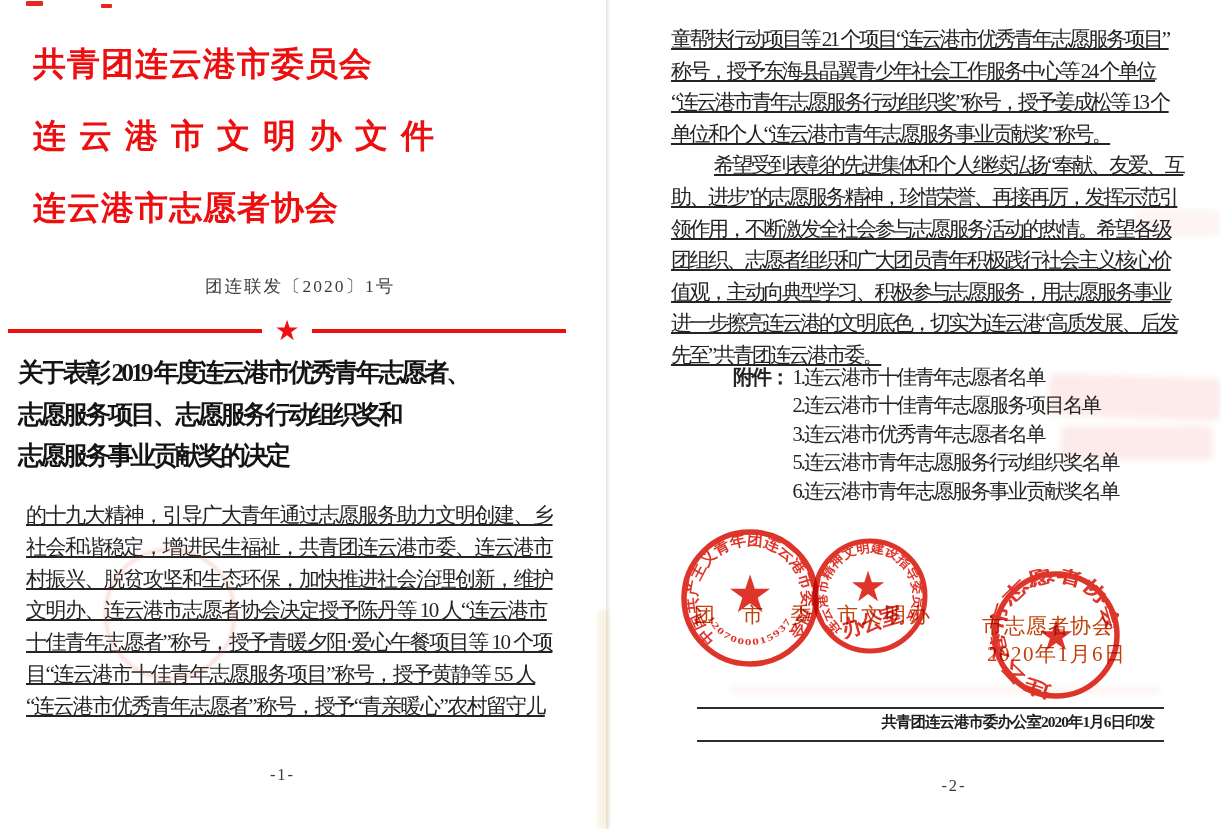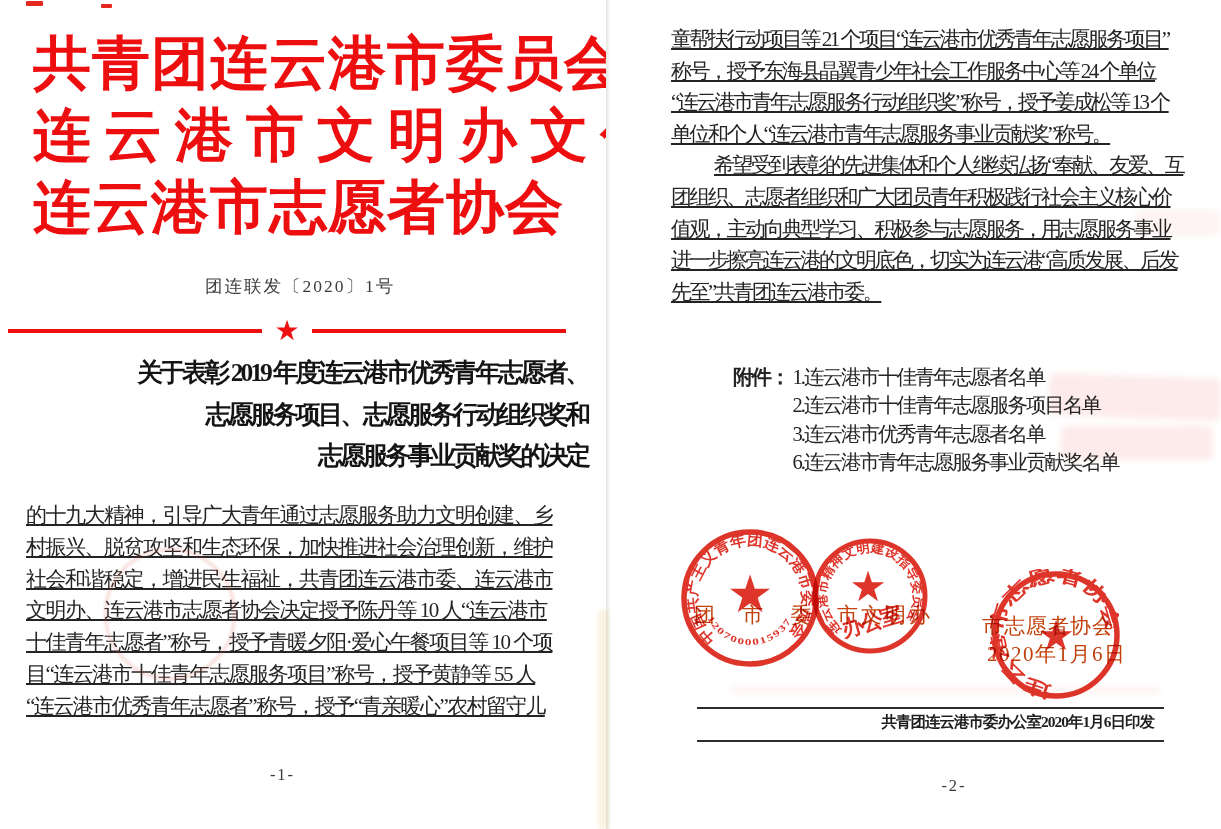--- a/index.html
+++ b/index.html
@@ -17,33 +17,33 @@
   .divider-tint { position:absolute; left:598px; top:610px; width:11px; height:219px;
     background:rgba(226,196,120,.22); filter:blur(2px); }
 
   
   .red-mark { position:absolute; background:#e5291f; border-radius:1px; }
   #mark1 { left:26px; top:1px;  width:17px; height:5px; }
   #mark2 { left:101px; top:4px; width:11px; height:4px; }
 
   .rp-header { position:absolute; left:33px; top:28px; color:#ed0f0f;
     font-weight:bold; white-space:nowrap; }
-  .rp-line { font-size:58px; line-height:72px; letter-spacing:1px; }
+  .rp-line { font-size:33px; line-height:72px; letter-spacing:1px; }
   .rp-line2 { letter-spacing:13px; }
 
   .docnum { position:absolute; left:0; top:274px; width:600px; text-align:center;
     font-size:17.5px; color:#3c3c3c; letter-spacing:2px; }
 
   .rule-row { position:absolute; left:8px; top:316px; width:558px; height:30px;
     display:flex; align-items:center; }
   .rule-seg { flex:1; height:4px; background:#ee1010; }
   .rule-star { color:#ee1010; font-size:28px; line-height:30px; margin:0 12px;
     font-family:"DejaVu Sans",sans-serif; }
 
-  .doc-title { position:absolute; left:18px; top:352px; width:570px; text-align:right;
+  .doc-title { position:absolute; left:18px; top:352px; width:570px; text-align:left;
     font-weight:bold; font-size:25.5px; line-height:41.5px; letter-spacing:-3px; color:#141414; }
 
   .body-block { position:absolute; font-size:21px; color:#242424; }
   #body1 { left:26px; top:500px; width:556px; line-height:31.8px; letter-spacing:-1.5px; }
   #body2 { left:60px; top:24px;  width:514px; line-height:31.6px; letter-spacing:-2.5px; }
   .tline { white-space:nowrap; overflow:hidden;text-decoration:underline; }
   .ind { text-indent:43px; }
 
   .pagenum { position:absolute; font-size:16.5px; color:#3a3a3a; letter-spacing:2px; }
   #pn1 { left:0; top:765px; width:565px; text-align:center; }
@@ -110,22 +110,22 @@
     </div>
 
     <div class="doc-title">
       <div>关于表彰 2019 年度连云港市优秀青年志愿者、</div>
       <div>志愿服务项目、志愿服务行动组织奖和</div>
       <div>志愿服务事业贡献奖的决定</div>
     </div>
 
     <div class="body-block" id="body1">
       <div class="tline">的十九大精神，引导广大青年通过志愿服务助力文明创建、乡</div>
+      <div class="tline">社会和谐稳定，增进民生福祉，共青团连云港市委、连云港市</div>
       <div class="tline">村振兴、脱贫攻坚和生态环保，加快推进社会治理创新，维护</div>
-      <div class="tline">社会和谐稳定，增进民生福祉，共青团连云港市委、连云港市</div>
       <div class="tline">文明办、连云港市志愿者协会决定授予陈丹等 10 人“连云港市</div>
       <div class="tline">十佳青年志愿者”称号，授予青暖夕阳·爱心午餐项目等 10 个项</div>
       <div class="tline">目“连云港市十佳青年志愿服务项目”称号，授予黄静等 55 人</div>
       <div class="tline">“连云港市优秀青年志愿者”称号，授予“青亲暖心”农村留守儿</div>
     </div>
 
     <div class="bleed-circle"></div>
 
     <div class="pagenum" id="pn1">-1-</div>
   </div>
@@ -139,32 +139,35 @@
     <div class="bleed-blob" id="blob2"></div>
     <div class="bleed-blob" id="blob3"></div>
     <div class="bleed-blob" id="blob4"></div>
 
     <div class="body-block" id="body2">
       <div class="tline">童帮扶行动项目等 21 个项目“连云港市优秀青年志愿服务项目”</div>
       <div class="tline">称号，授予东海县晶翼青少年社会工作服务中心等 24 个单位</div>
       <div class="tline">“连云港市青年志愿服务行动组织奖”称号，授予姜成松等 13 个</div>
       <div class="tline">单位和个人“连云港市青年志愿服务事业贡献奖”称号。</div>
       <div class="tline ind">希望受到表彰的先进集体和个人继续弘扬“奉献、友爱、互</div>
+      <div class="tline">助、进步”的志愿服务精神，珍惜荣誉、再接再厉，发挥示范引</div>
+      <div class="tline">领作用，不断激发全社会参与志愿服务活动的热情。希望各级</div>
       <div class="tline">团组织、志愿者组织和广大团员青年积极践行社会主义核心价</div>
       <div class="tline">值观，主动向典型学习、积极参与志愿服务，用志愿服务事业</div>
       <div class="tline">进一步擦亮连云港的文明底色，切实为连云港“高质发展、后发</div>
       <div class="tline">先至”共青团连云港市委。</div>
     </div>
 
     <div class="attach-row">
       <div class="attach-label">附件：</div>
       <div class="attach-items">
         <div>1.连云港市十佳青年志愿者名单</div>
         <div>2.连云港市十佳青年志愿服务项目名单</div>
         <div>3.连云港市优秀青年志愿者名单</div>
+        <div>5.连云港市青年志愿服务行动组织奖名单</div>
         <div>6.连云港市青年志愿服务事业贡献奖名单</div>
       </div>
     </div>
 
     <div class="sig" id="sig1">团 市 委</div>
     <div class="sig" id="sig2">市文明办</div>
     <div class="sig" id="sig3">市志愿者协会</div>
     <div class="sig" id="sigdate">2020年1月6日</div>
 
     <svg class="seal" id="seal1" width="152" height="152" viewBox="0 0 152 152">

